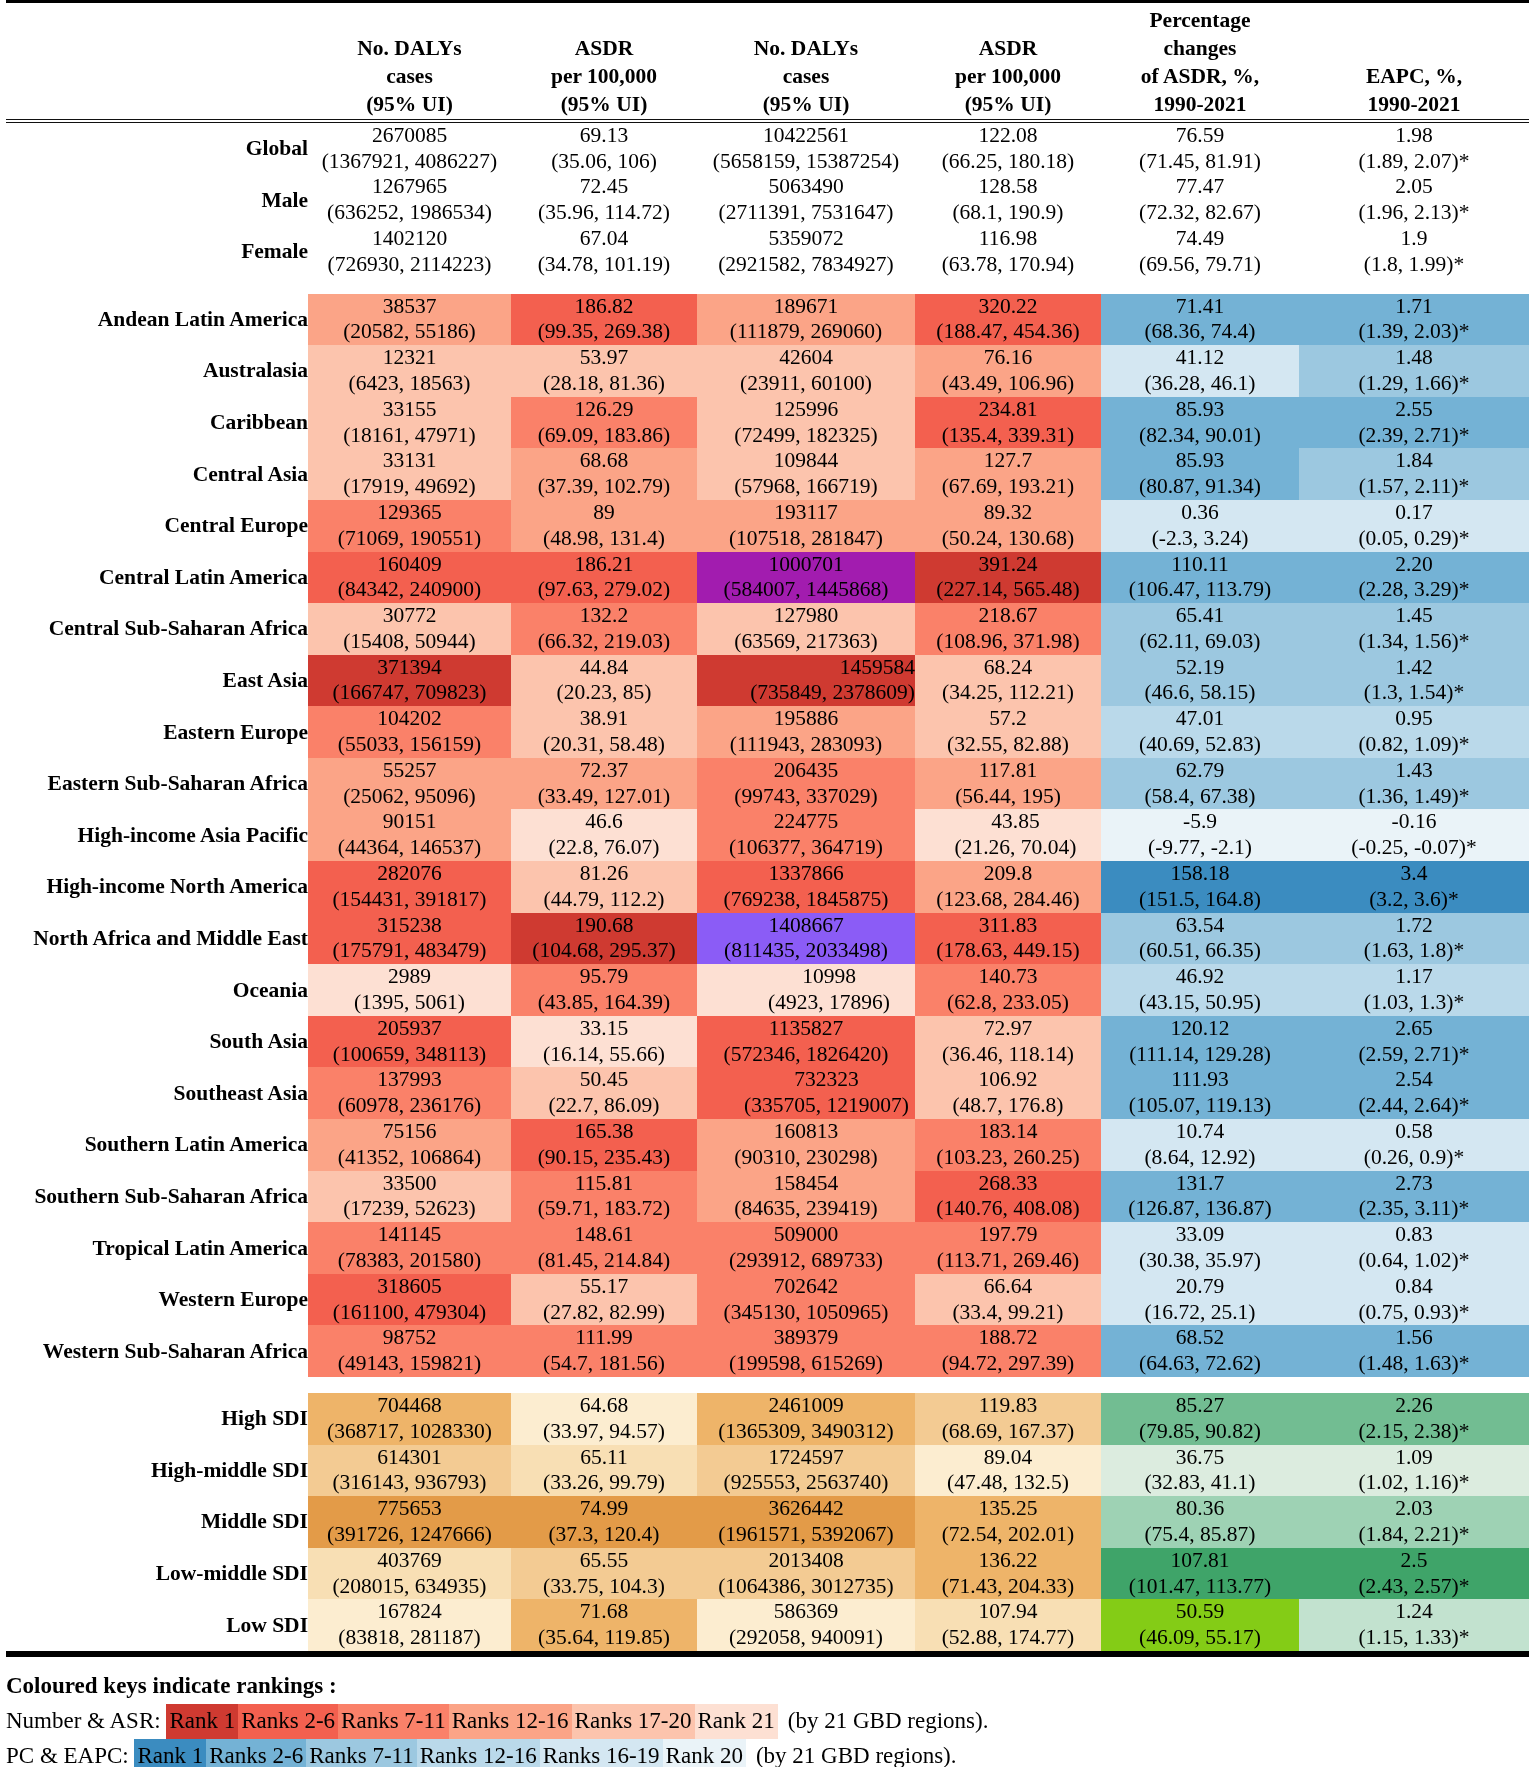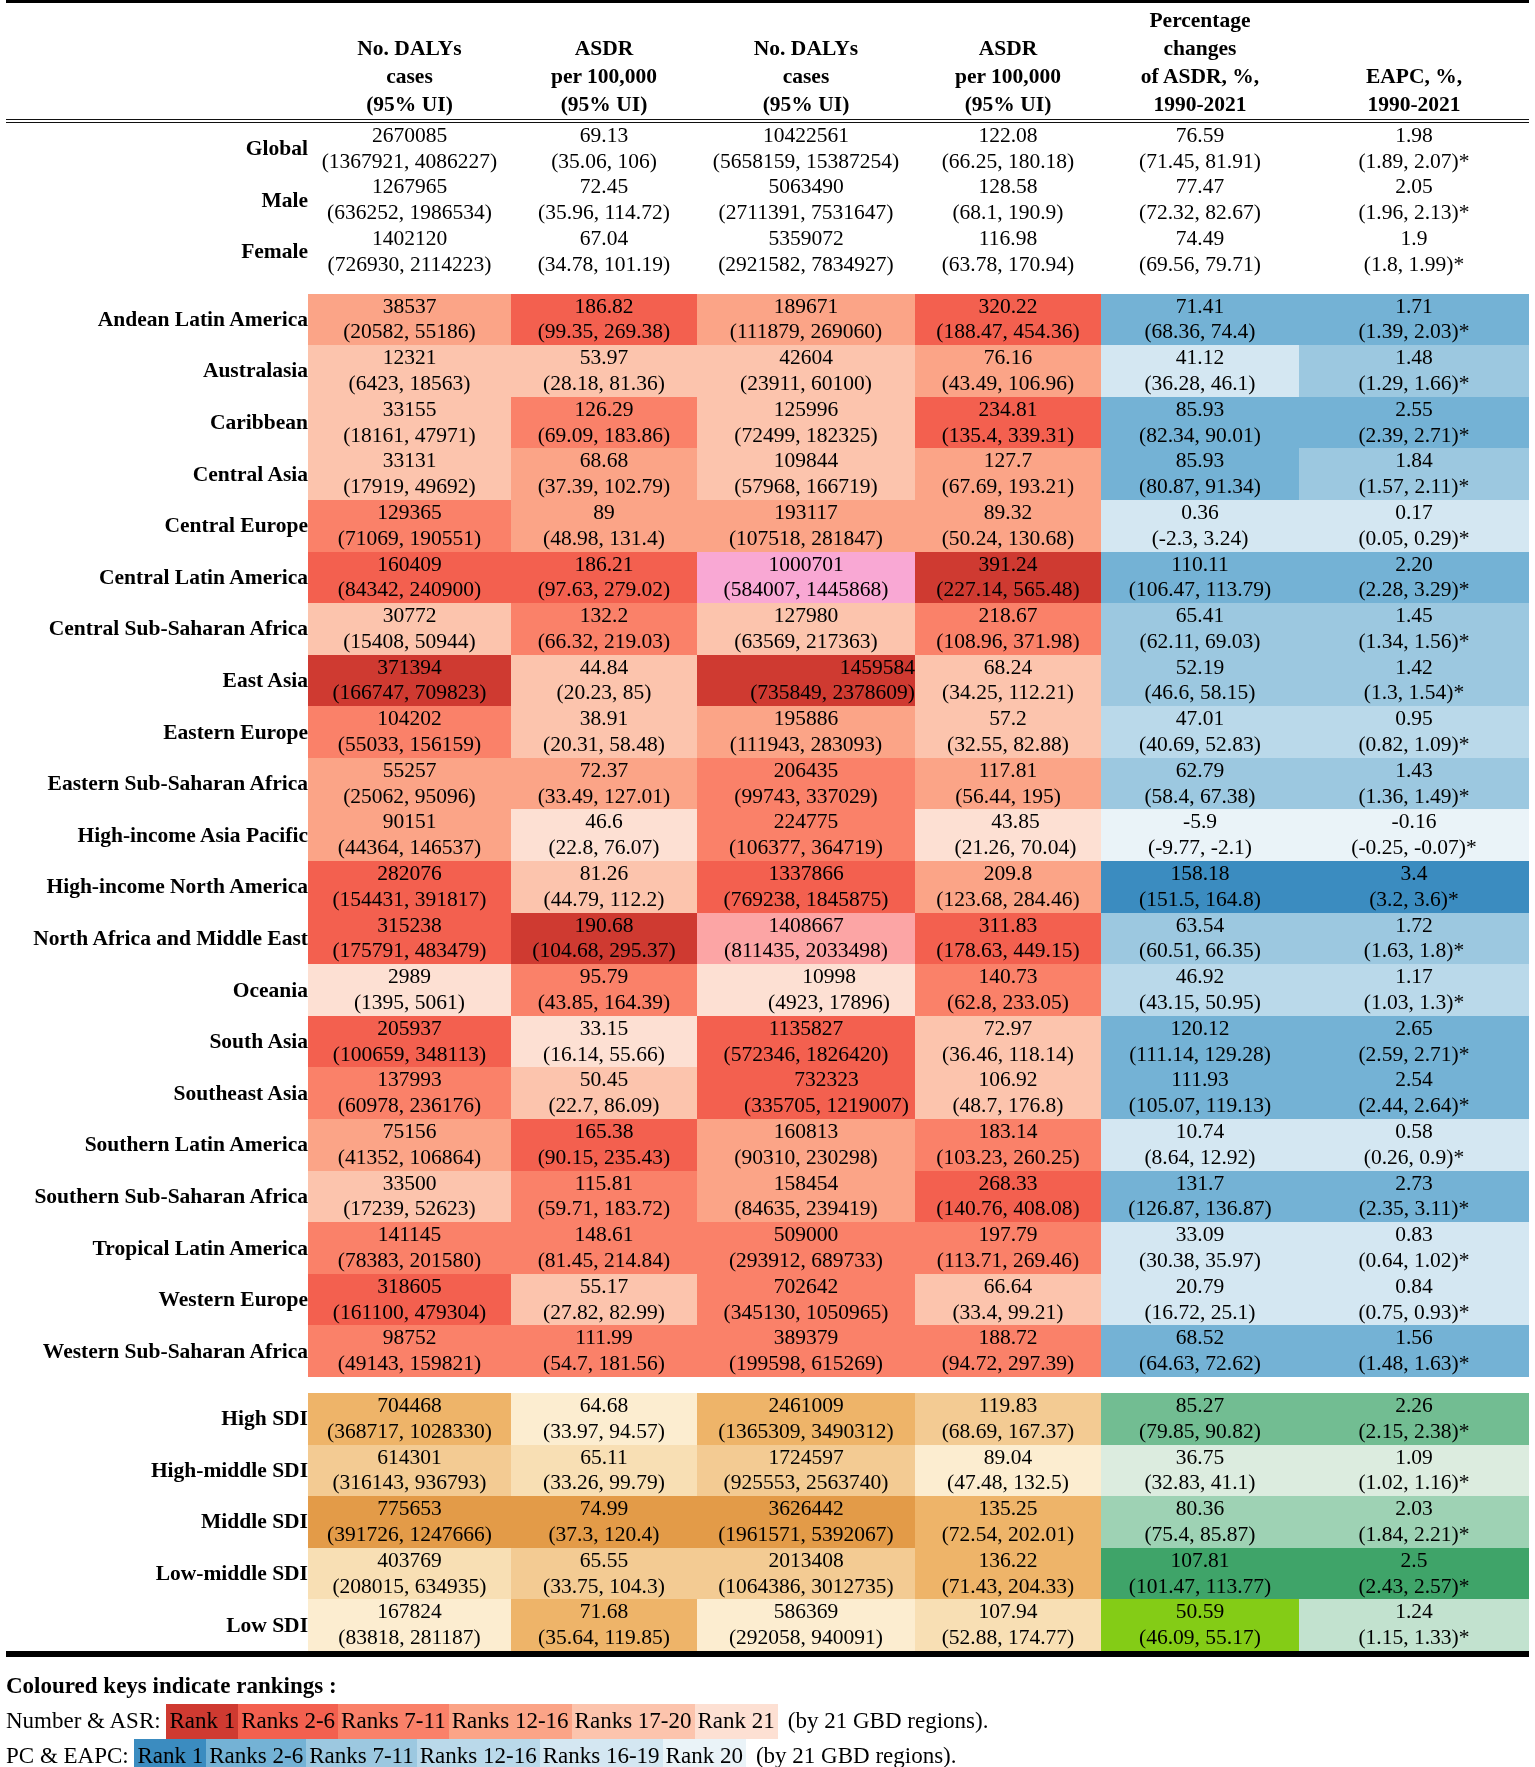--- a/index.html
+++ b/index.html
@@ -354,21 +354,21 @@
         <tr>
           <td class="rlabel">Central Latin America</td>
           <td class="val" style="background: rgb(243, 96, 79);">
             <span class="pt">160409</span>
             <span class="ui">(84342, 240900)</span>
           </td>
           <td class="val" style="background: rgb(243, 96, 79);">
             <span class="pt">186.21</span>
             <span class="ui">(97.63, 279.02)</span>
           </td>
-          <td class="val" style="background: #f9a8d4;">
+          <td class="val" style="background: #a21caf;">
             <span class="pt">1000701</span>
             <span class="ui">(584007, 1445868)</span>
           </td>
           <td class="val" style="background: rgb(207, 58, 49);">
             <span class="pt">391.24</span>
             <span class="ui">(227.14, 565.48)</span>
           </td>
           <td class="val" style="background: rgb(116, 178, 213);">
             <span class="pt">110.11</span>
             <span class="ui">(106.47, 113.79)</span>
@@ -543,21 +543,21 @@
         <tr>
           <td class="rlabel">North Africa and Middle East</td>
           <td class="val" style="background: rgb(243, 96, 79);">
             <span class="pt">315238</span>
             <span class="ui">(175791, 483479)</span>
           </td>
           <td class="val" style="background: rgb(207, 58, 49);">
             <span class="pt">190.68</span>
             <span class="ui">(104.68, 295.37)</span>
           </td>
-          <td class="val" style="background: #fca5a5; margin-left: 40px;">
+          <td class="val" style="background: #8b5cf6; margin-left: 40px;">
             <span class="pt">1408667</span>
             <span class="ui">(811435, 2033498)</span>
           </td>
           <td class="val" style="background: rgb(243, 96, 79);">
             <span class="pt">311.83</span>
             <span class="ui">(178.63, 449.15)</span>
           </td>
           <td class="val" style="background: rgb(156, 200, 224);">
             <span class="pt">63.54</span>
             <span class="ui">(60.51, 66.35)</span>

